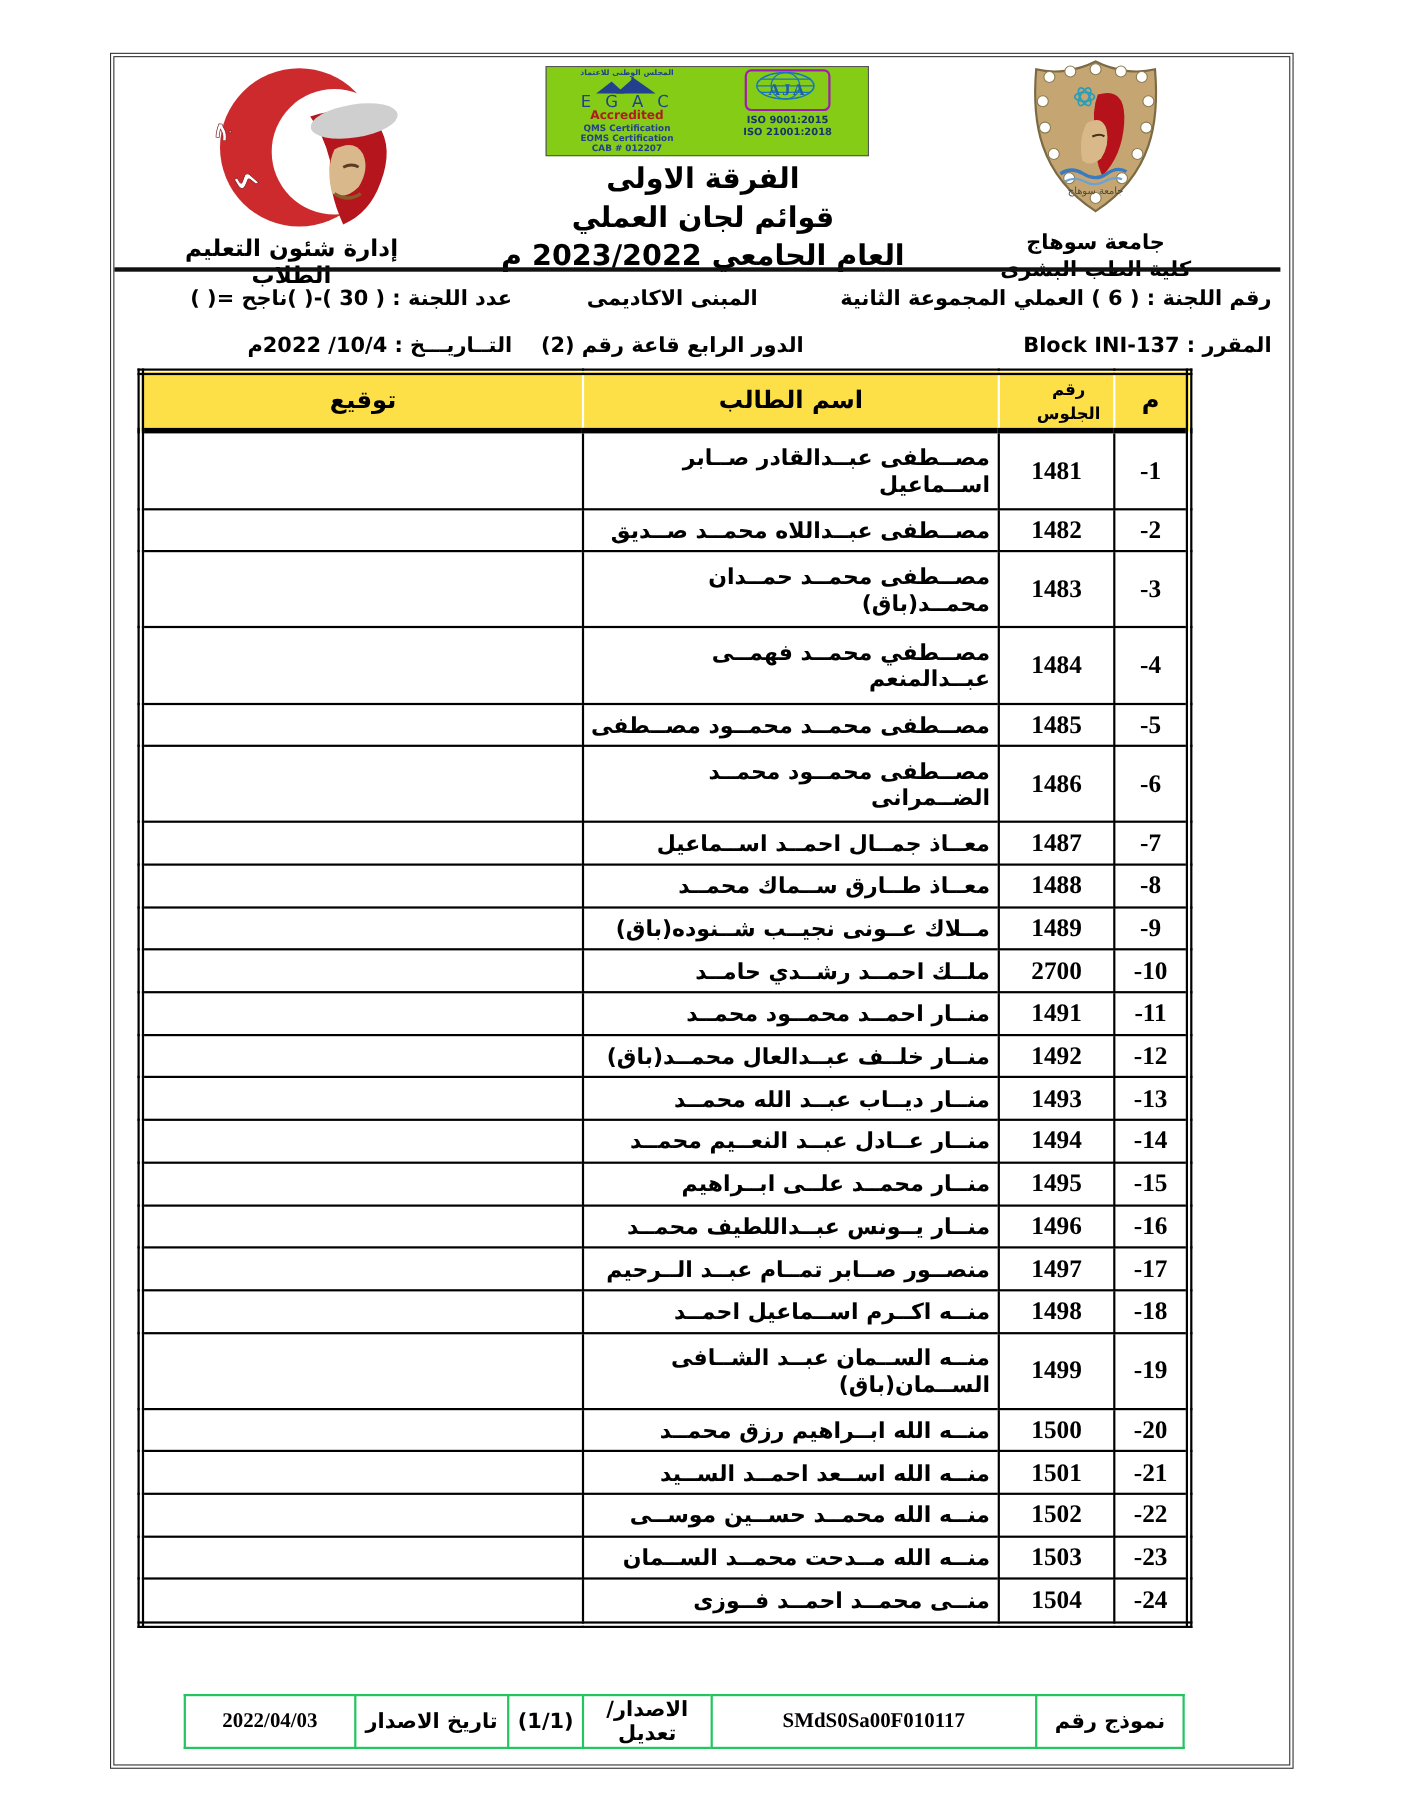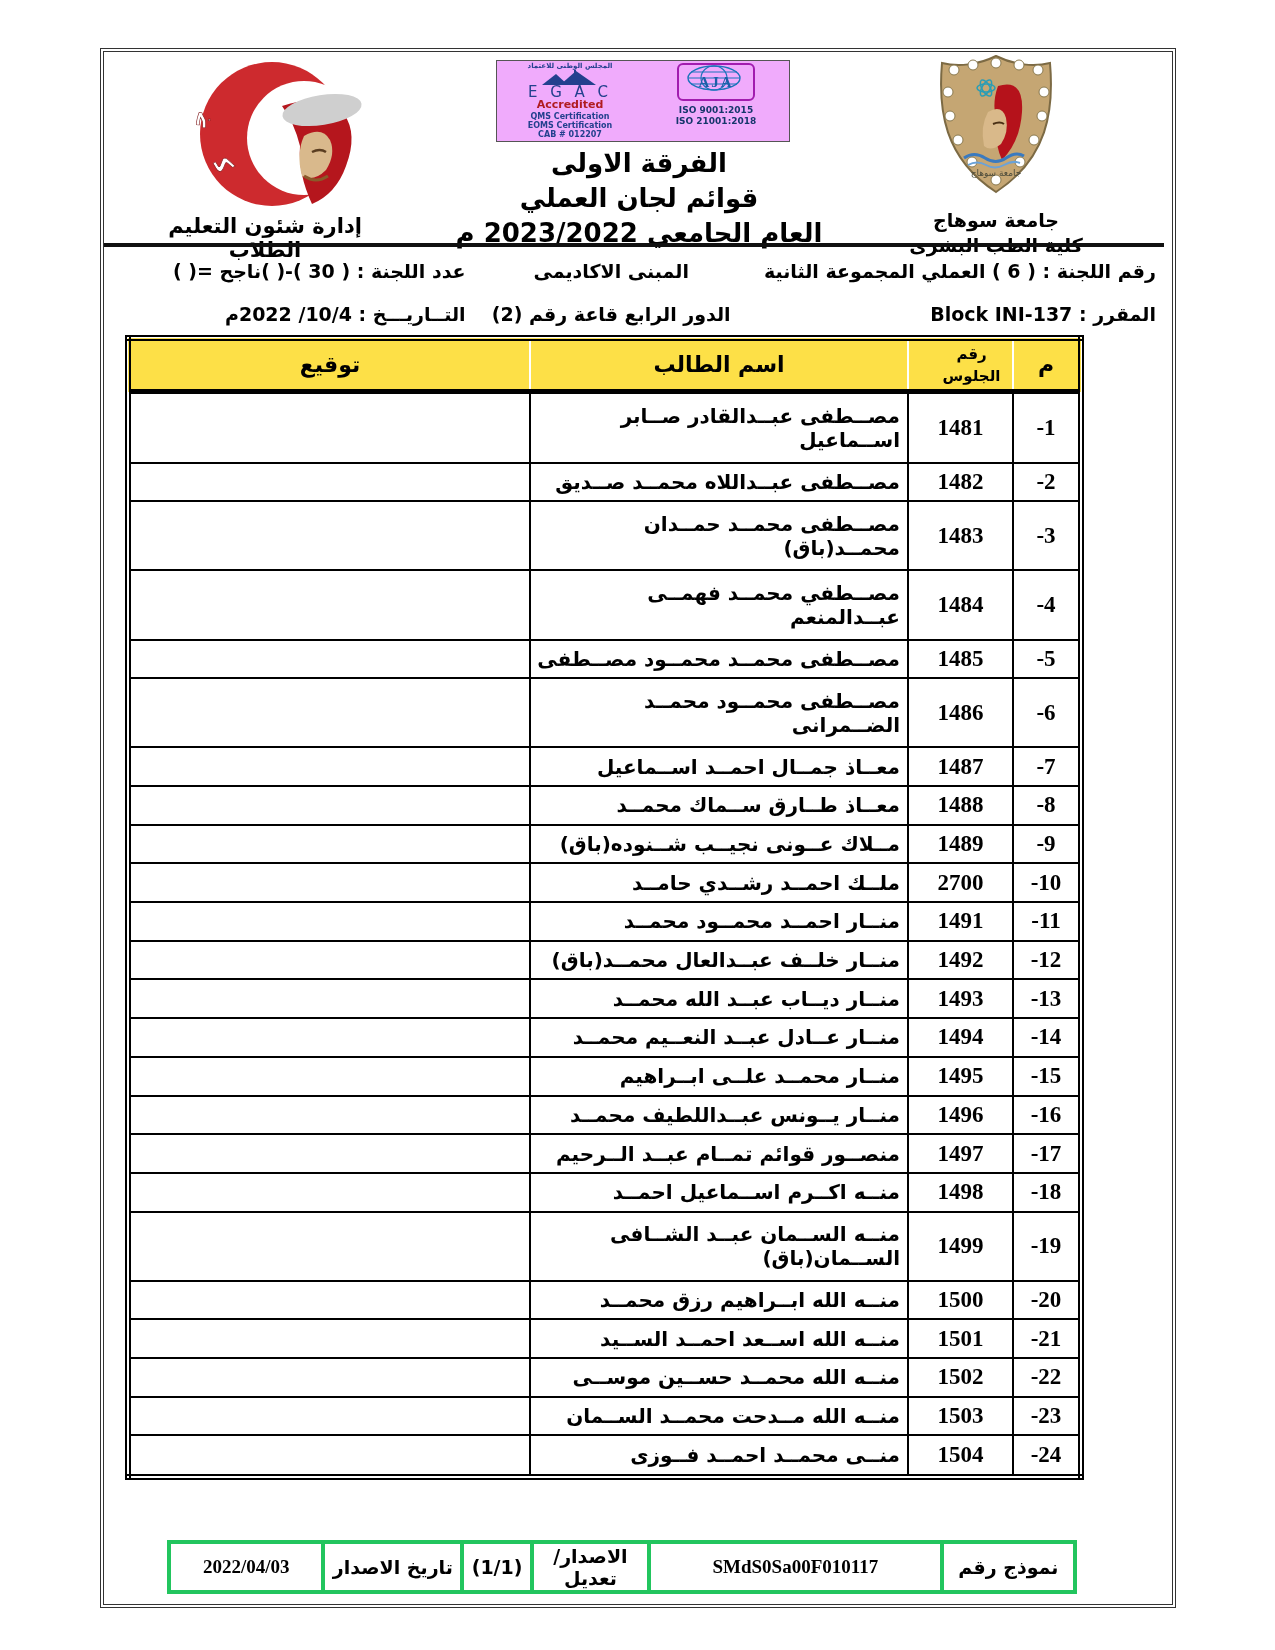--- a/index.html
+++ b/index.html
@@ -9,21 +9,21 @@
   }
   .frame{
     position:absolute;left:100px;top:48px;width:1068px;height:1552px;
     border:4px double #333;direction:rtl;
   }
   
   .crest-left{position:absolute;left:50px;top:6px;width:252px;height:152px;}
   .crest-caption{position:absolute;left:41px;top:162px;width:240px;text-align:center;
     font-size:21px;font-weight:bold;}
   .accred-box{position:absolute;left:392px;top:8px;width:292px;height:80px;
-    border:1px solid #555;background:#f0abfc;display:flex;direction:ltr;}
+    border:1px solid #555;background:#84cc16;display:flex;direction:ltr;}
   .accred-half{flex:1;display:flex;flex-direction:column;align-items:center;justify-content:flex-start;padding-top:2px;}
   .egac-arc{font-size:7px;color:#23408e;font-weight:bold;line-height:7px;}
   .egac-word{font-size:15px;font-weight:normal;color:#23408e;letter-spacing:4px;line-height:13px;}
   .egac-accredited{font-size:11px;font-weight:bold;color:#b01c20;line-height:12px;}
   .egac-lines{font-size:8px;font-weight:bold;color:#23408e;text-align:center;line-height:9px;margin-top:1px;}
   .aja-badge{width:74px;height:34px;border:2px solid #a21caf;border-radius:6px;position:relative;
     display:flex;align-items:center;justify-content:center;}
   .aja-word{font-family:"Liberation Serif",serif;font-size:15px;font-weight:bold;color:#1b5fa8;letter-spacing:2px;z-index:2;}
   .aja-lines{font-size:9px;font-weight:bold;color:#15366b;text-align:center;line-height:11px;margin-top:4px;}
   .title-block{position:absolute;left:320px;top:94px;width:430px;text-align:center;
@@ -45,21 +45,21 @@
     border-collapse:collapse;table-layout:fixed;border:6px double #000;}
   .main-table th{
     background:#fde047;border:2px solid #fff;border-bottom:5px solid #000;
     font-size:22px;font-weight:bold;line-height:24px;vertical-align:middle;padding:2px;}
   .main-table td{border:2px solid #000;vertical-align:middle;padding:0;}
   td.cell-index,td.cell-seat{
     text-align:center;font-family:"Liberation Serif",serif;font-size:23px;font-weight:bold;}
   td.cell-name{text-align:right;padding-right:7px;font-size:20px;font-weight:bold;}
   
   .footer-table{position:absolute;left:63px;top:1488px;width:910px;border-collapse:collapse;}
-  .footer-table td{border:4px solid #22c55e;height:36px;text-align:center;
+  .footer-table td{border:2px solid #22c55e;height:36px;text-align:center;
     font-size:19px;font-weight:bold;vertical-align:middle;}
   .ft-code,.ft-date{font-family:"Liberation Serif",serif;font-size:21px;}
 </style>
 </head>
 <body>
 
 <div class="frame">
 
   <svg class="crest-left" viewBox="0 0 252 152" xmlns="http://www.w3.org/2000/svg">
     <circle cx="118" cy="76" r="72" fill="#cd2a2e"></circle>
@@ -282,21 +282,21 @@
       </tr>
         <tr>
         <td class="cell-index">16-</td>
         <td class="cell-seat">1496</td>
         <td class="cell-name">منــار يــونس عبــداللطيف محمــد</td>
         <td class="cell-signature"></td>
       </tr>
         <tr>
         <td class="cell-index">17-</td>
         <td class="cell-seat">1497</td>
-        <td class="cell-name">منصــور قوائم تمــام عبــد الــرحيم</td>
+        <td class="cell-name">منصــور صــابر تمــام عبــد الــرحيم</td>
         <td class="cell-signature"></td>
       </tr>
         <tr>
         <td class="cell-index">18-</td>
         <td class="cell-seat">1498</td>
         <td class="cell-name">منــه اكــرم اســماعيل احمــد</td>
         <td class="cell-signature"></td>
       </tr>
         <tr>
         <td class="cell-index">19-</td>

